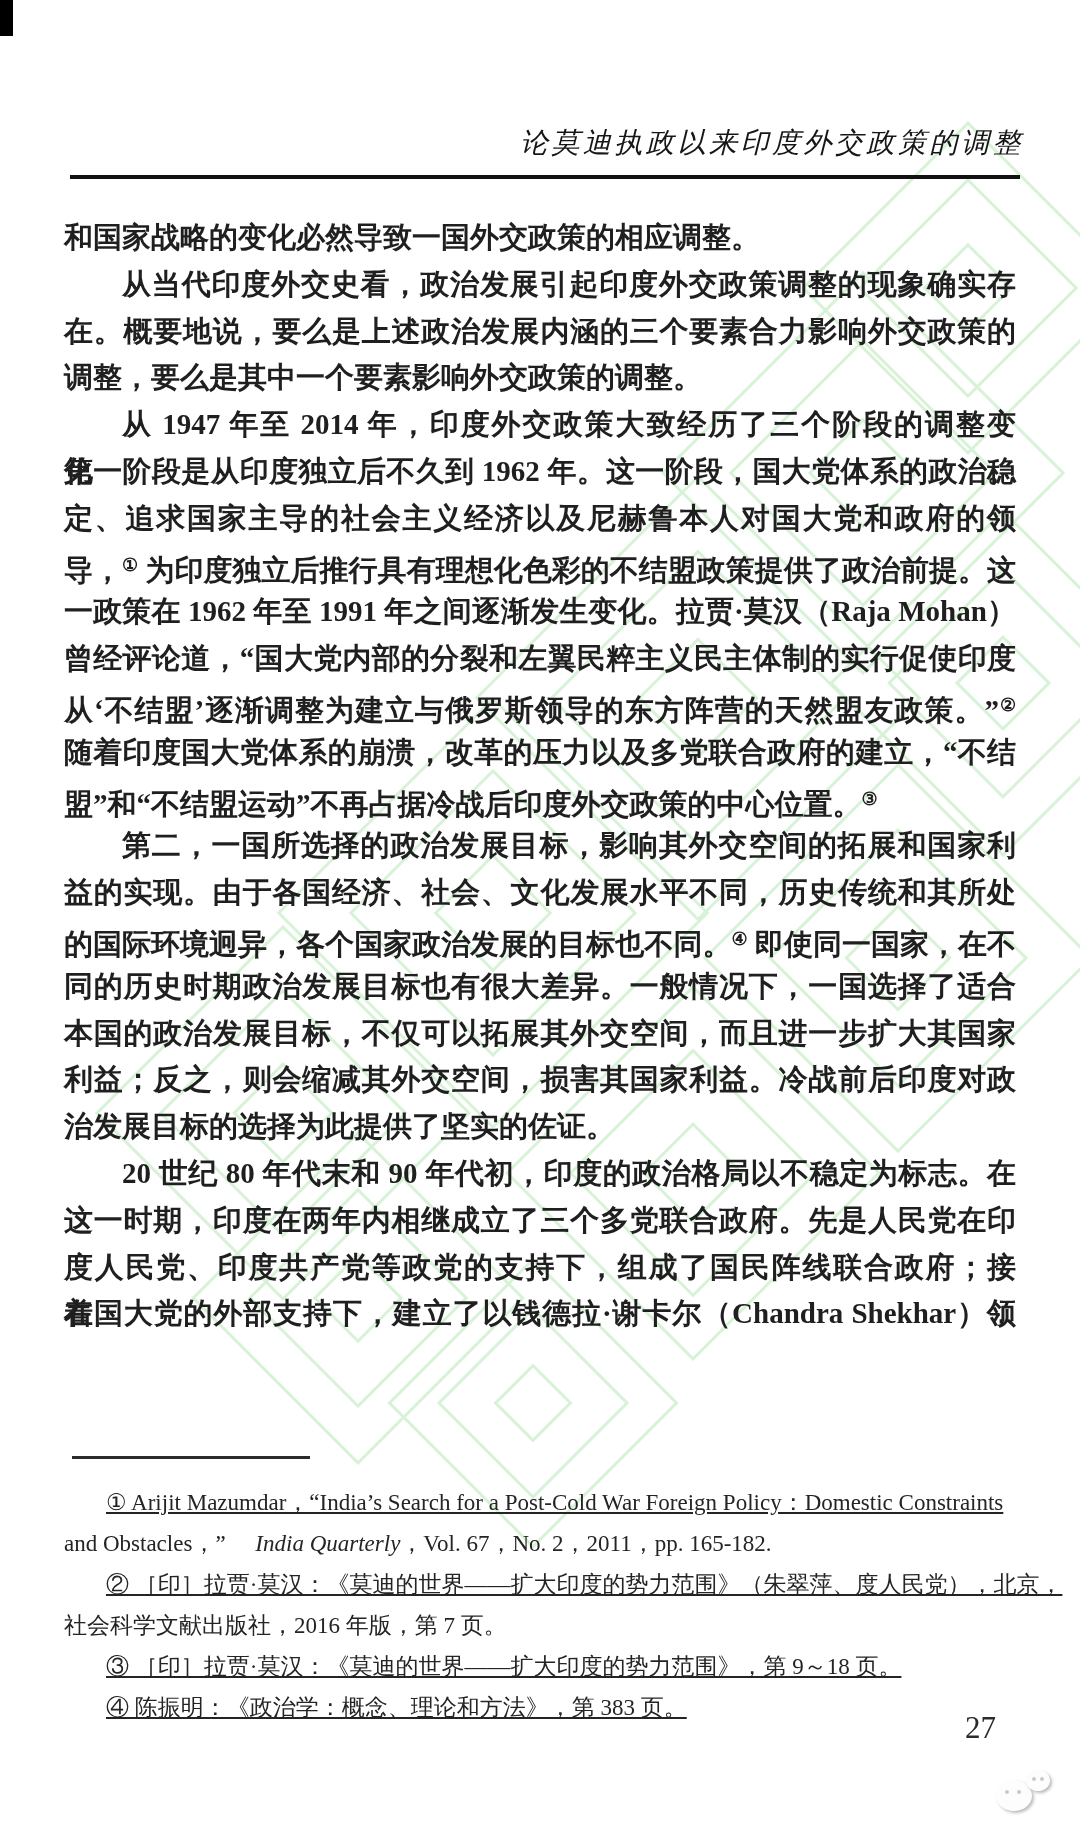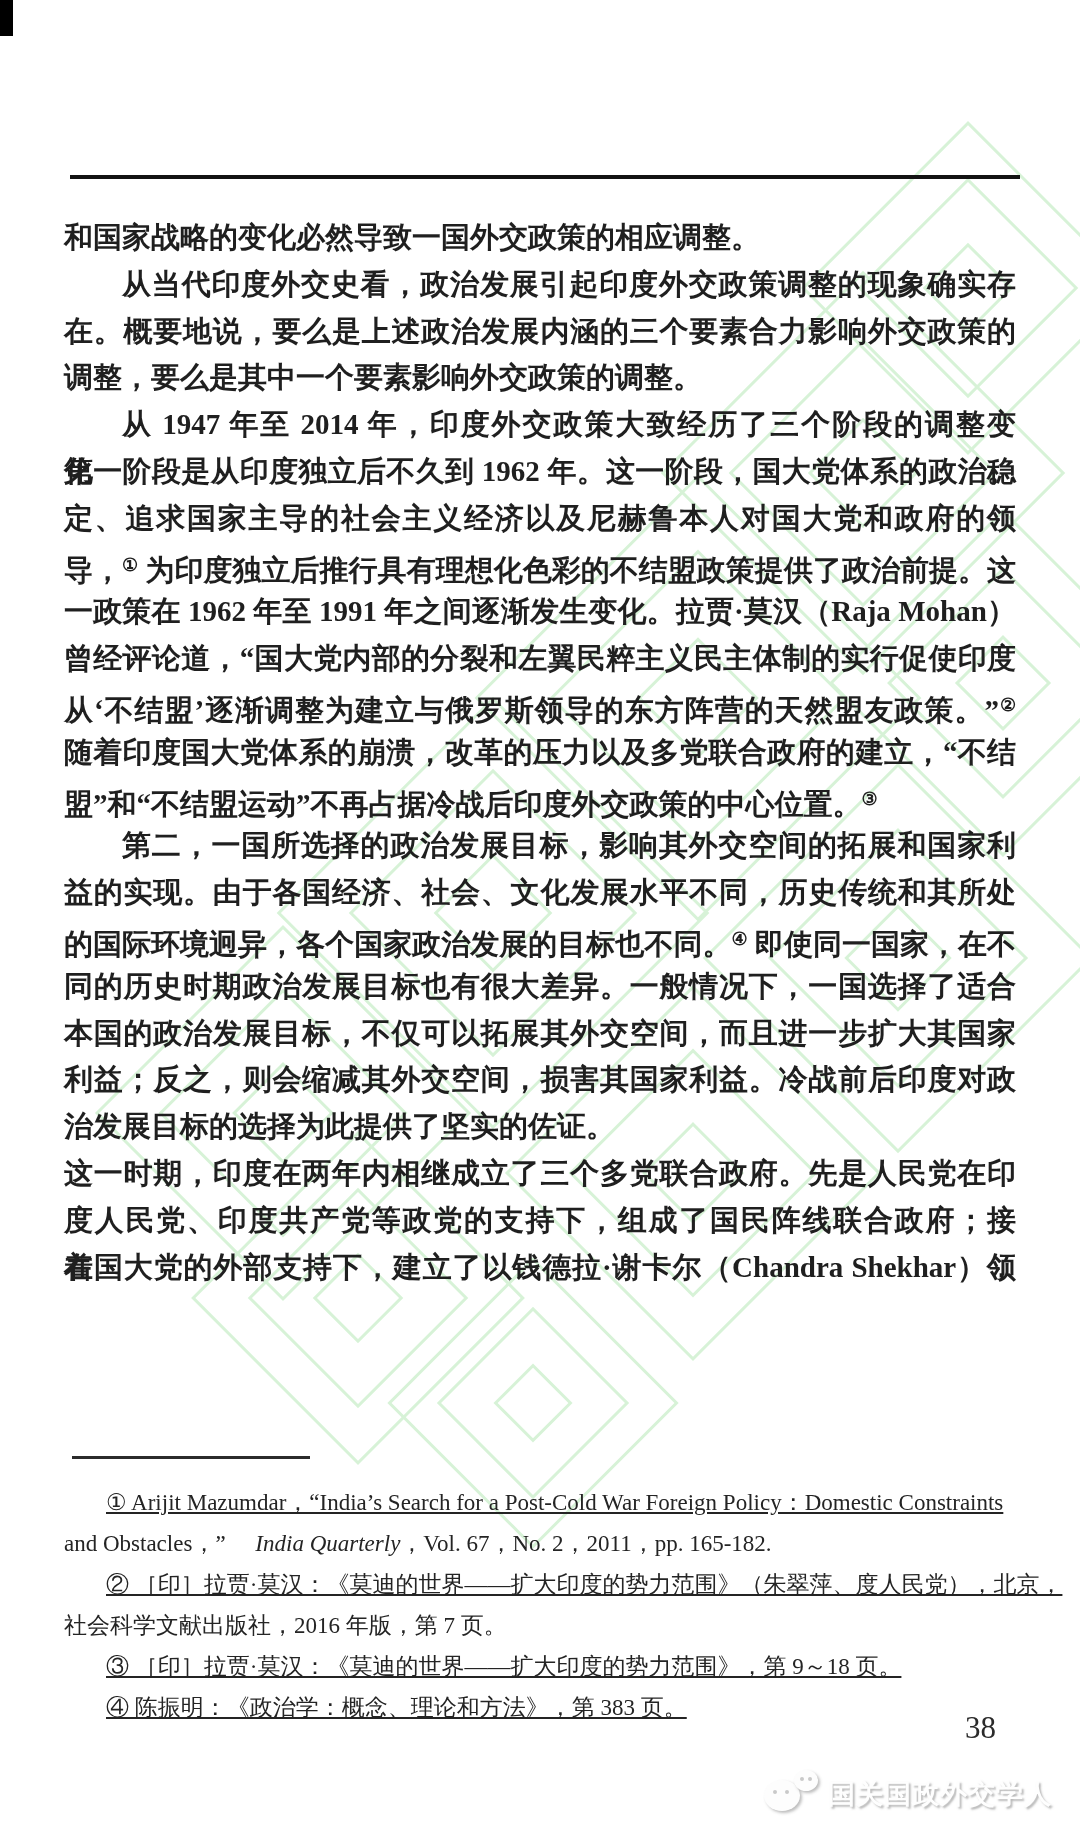--- a/index.html
+++ b/index.html
@@ -72,20 +72,21 @@
     <div class="wmc" style="left:540px; top:540px;  width:310px; height:310px;"></div>
     <div class="wmc" style="left:720px; top:330px;  width:280px; height:280px;"></div>
     <div class="wmc" style="left:850px; top:170px;  width:230px; height:230px;"></div>
     <div class="wmc" style="left:560px; top:1040px; width:260px; height:260px;"></div>
     <div class="wmc" style="left:760px; top:820px;  width:270px; height:270px;"></div>
     <div class="wmc" style="left:880px; top:560px;  width:240px; height:240px;"></div>
     <div class="wmc" style="left:240px; top:1180px; width:230px; height:230px;"></div>
     <div class="wmc" style="left:430px; top:1300px; width:200px; height:200px;"></div>
   </div>
 
+  <div class="header-title">论莫迪执政以来印度外交政策的调整</div>
   <div class="header-rule"></div>
 
   <div class="body-text">
       <div class="bline">和国家战略的变化必然导致一国外交政策的相应调整。</div>
       <div class="bline indent justify">从当代印度外交史看，政治发展引起印度外交政策调整的现象确实存</div>
       <div class="bline justify">在。概要地说，要么是上述政治发展内涵的三个要素合力影响外交政策的</div>
       <div class="bline">调整，要么是其中一个要素影响外交政策的调整。</div>
       <div class="bline indent justify">从 1947 年至 2014 年，印度外交政策大致经历了三个阶段的调整变化。</div>
       <div class="bline justify">第一阶段是从印度独立后不久到 1962 年。这一阶段，国大党体系的政治稳</div>
       <div class="bline justify">定、追求国家主导的社会主义经济以及尼赫鲁本人对国大党和政府的领</div>
@@ -95,44 +96,44 @@
       <div class="bline justify">从‘不结盟’逐渐调整为建立与俄罗斯领导的东方阵营的天然盟友政策。”<sup>②</sup></div>
       <div class="bline justify">随着印度国大党体系的崩溃，改革的压力以及多党联合政府的建立，“不结</div>
       <div class="bline">盟”和“不结盟运动”不再占据冷战后印度外交政策的中心位置。<sup>③</sup></div>
       <div class="bline indent justify">第二，一国所选择的政治发展目标，影响其外交空间的拓展和国家利</div>
       <div class="bline justify">益的实现。由于各国经济、社会、文化发展水平不同，历史传统和其所处</div>
       <div class="bline justify">的国际环境迥异，各个国家政治发展的目标也不同。<sup>④</sup> 即使同一国家，在不</div>
       <div class="bline justify">同的历史时期政治发展目标也有很大差异。一般情况下，一国选择了适合</div>
       <div class="bline justify">本国的政治发展目标，不仅可以拓展其外交空间，而且进一步扩大其国家</div>
       <div class="bline justify">利益；反之，则会缩减其外交空间，损害其国家利益。冷战前后印度对政</div>
       <div class="bline">治发展目标的选择为此提供了坚实的佐证。</div>
+      <div class="bline indent justify">20 世纪 80 年代末和 90 年代初，印度的政治格局以不稳定为标志。在</div>
       <div class="bline justify">这一时期，印度在两年内相继成立了三个多党联合政府。先是人民党在印</div>
       <div class="bline justify">度人民党、印度共产党等政党的支持下，组成了国民阵线联合政府；接着，</div>
       <div class="bline justify">在国大党的外部支持下，建立了以钱德拉·谢卡尔（Chandra Shekhar）领</div>
     </div>
 
   <div class="fn-separator"></div>
   <div class="footnotes">
       <div class="fline indent"><span>①  Arijit Mazumdar，“India’s Search for a Post-Cold War Foreign Policy：Domestic Constraints</span></div>
       <div class="fline"><span>and Obstacles，” </span><span class="it">India Quarterly</span><span>，Vol. 67，No. 2，2011，pp. 165-182.</span></div>
       <div class="fline indent"><span>②  ［印］拉贾·莫汉：《莫迪的世界——扩大印度的势力范围》（朱翠萍、度人民党），北京，</span></div>
       <div class="fline"><span>社会科学文献出版社，2016 年版，第 7 页。</span></div>
       <div class="fline indent"><span>③  ［印］拉贾·莫汉：《莫迪的世界——扩大印度的势力范围》，第 9～18 页。</span></div>
       <div class="fline indent"><span>④  陈振明：《政治学：概念、理论和方法》，第 383 页。</span></div>
     </div>
 
-  <div class="page-number">38</div>
+  <div class="page-number">27</div>
 
   <div class="footer-logo">
     <div class="wicon">
       <div class="bubble big">
         <div class="eye" style="left:9px;  top:10px;"></div>
         <div class="eye" style="left:21px; top:10px;"></div>
       </div>
       <div class="bubble small">
         <div class="eye" style="left:6px;  top:7px;"></div>
         <div class="eye" style="left:14px; top:7px;"></div>
       </div>
     </div>
-    <div class="logo-text">国关国政外交学人</div>
   </div>
 
 </div>
 
 </body></html>

